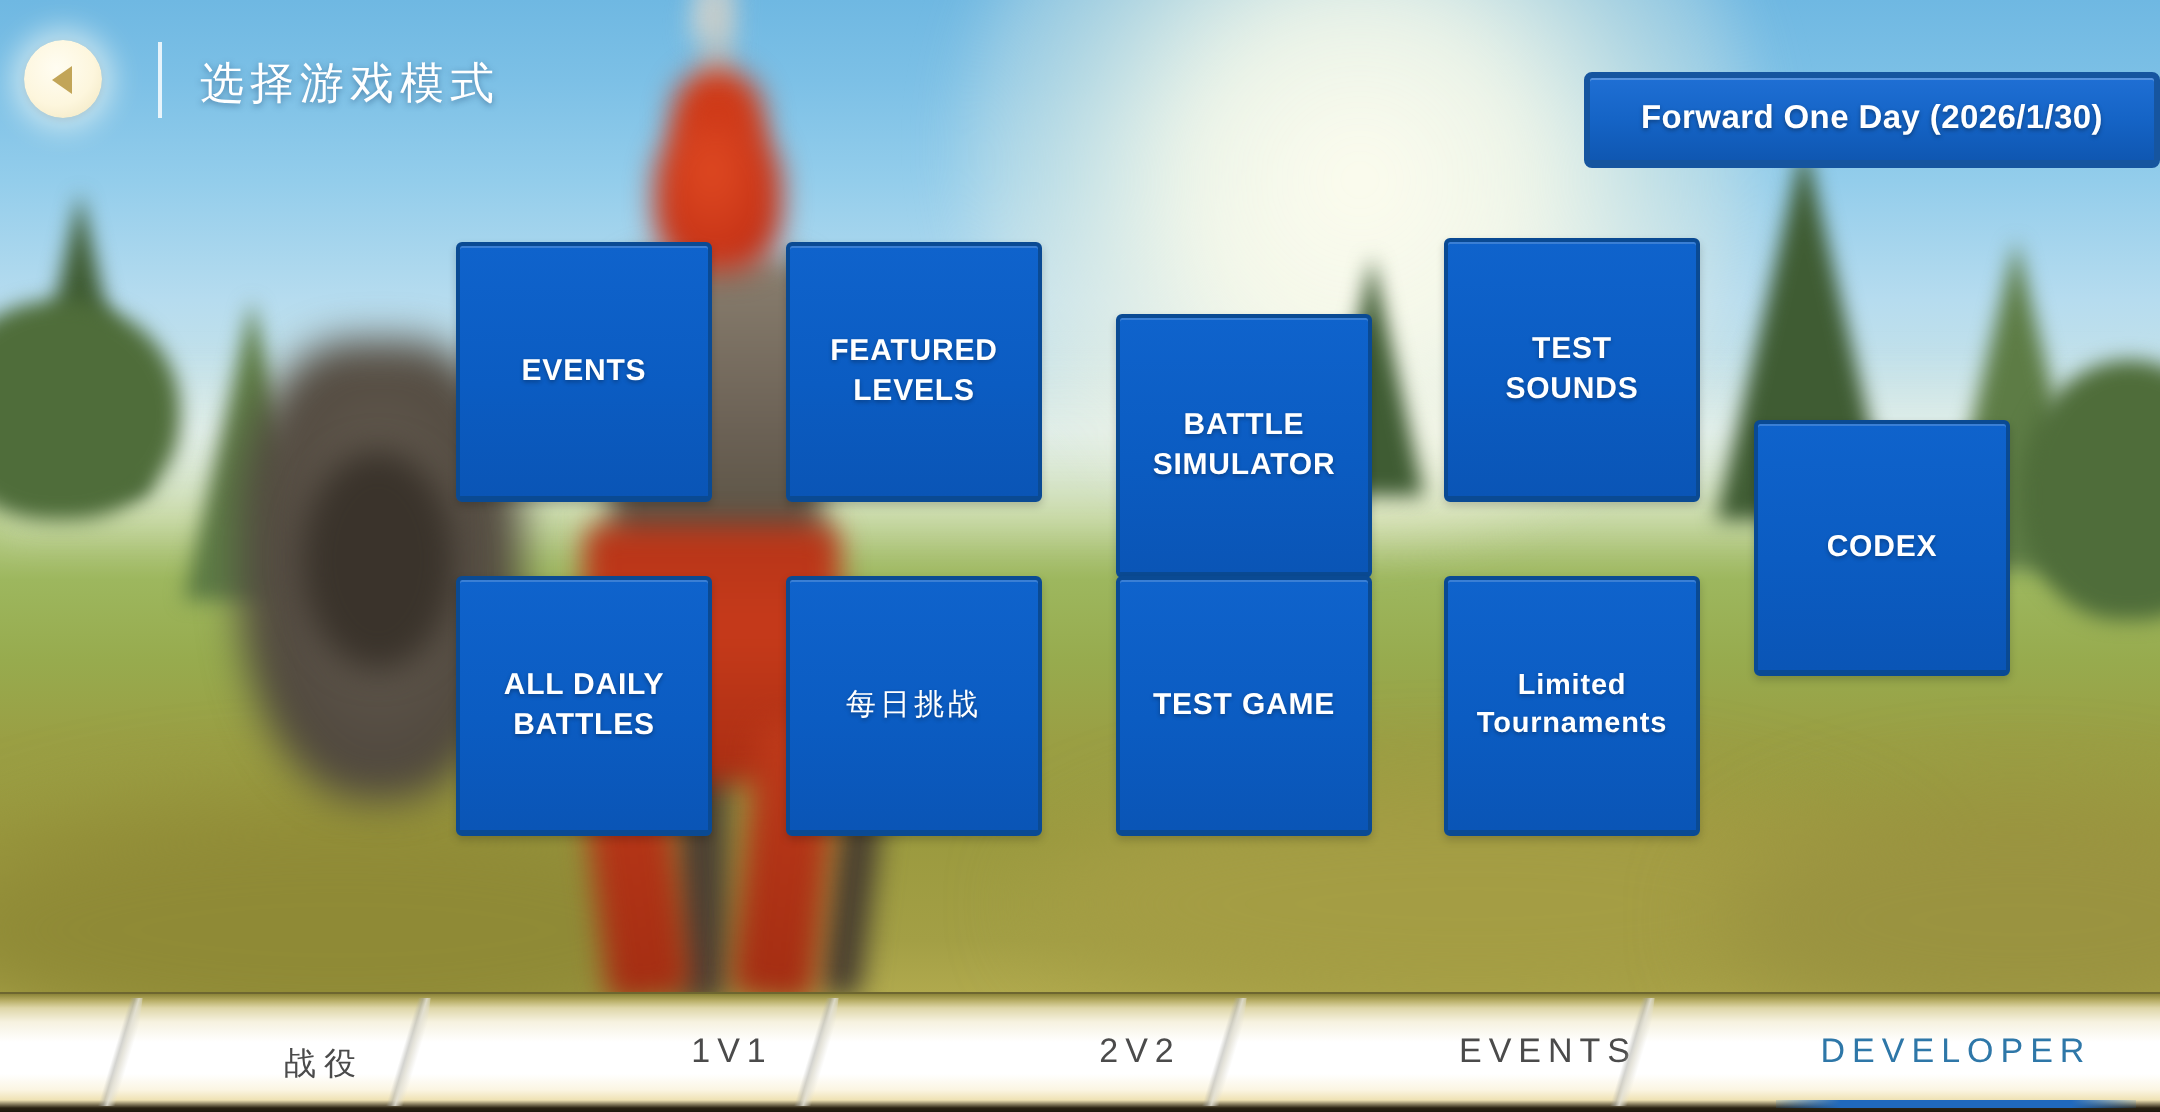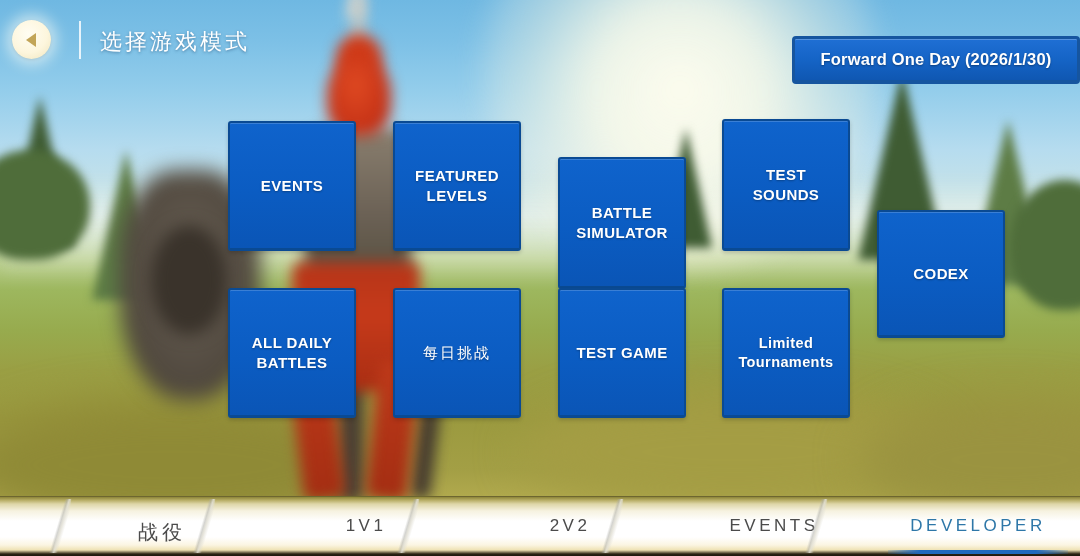--- a/index.html
+++ b/index.html
@@ -280,21 +280,21 @@
     position: relative;
     cursor: pointer;
   }
   .nav-item .nav-label {
     font-size: 17px;
     letter-spacing: 3.5px;
     color: #4b4b4b;
     white-space: nowrap;
   }
   .nav-item.cn .nav-label {
-    font-size: 20px;
+    font-size: 16px;
     letter-spacing: 4px;
     margin-top: 14px;
   }
   .nav-item.active .nav-label {
     color: #2e77a8;
   }
   .nav-item.active::after {
     content: "";
     position: absolute;
     left: 6%; right: 6%;

